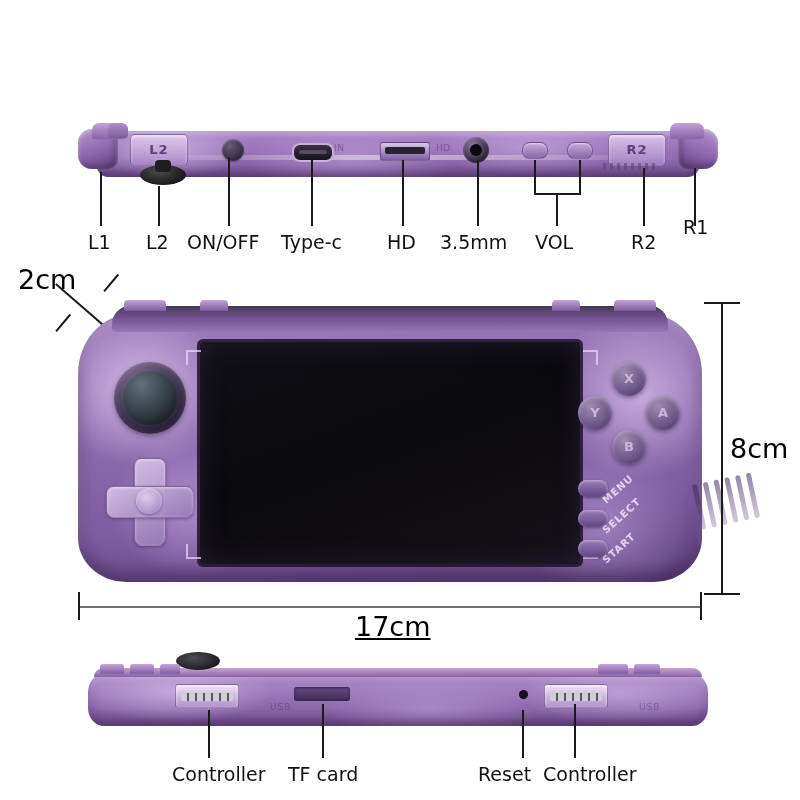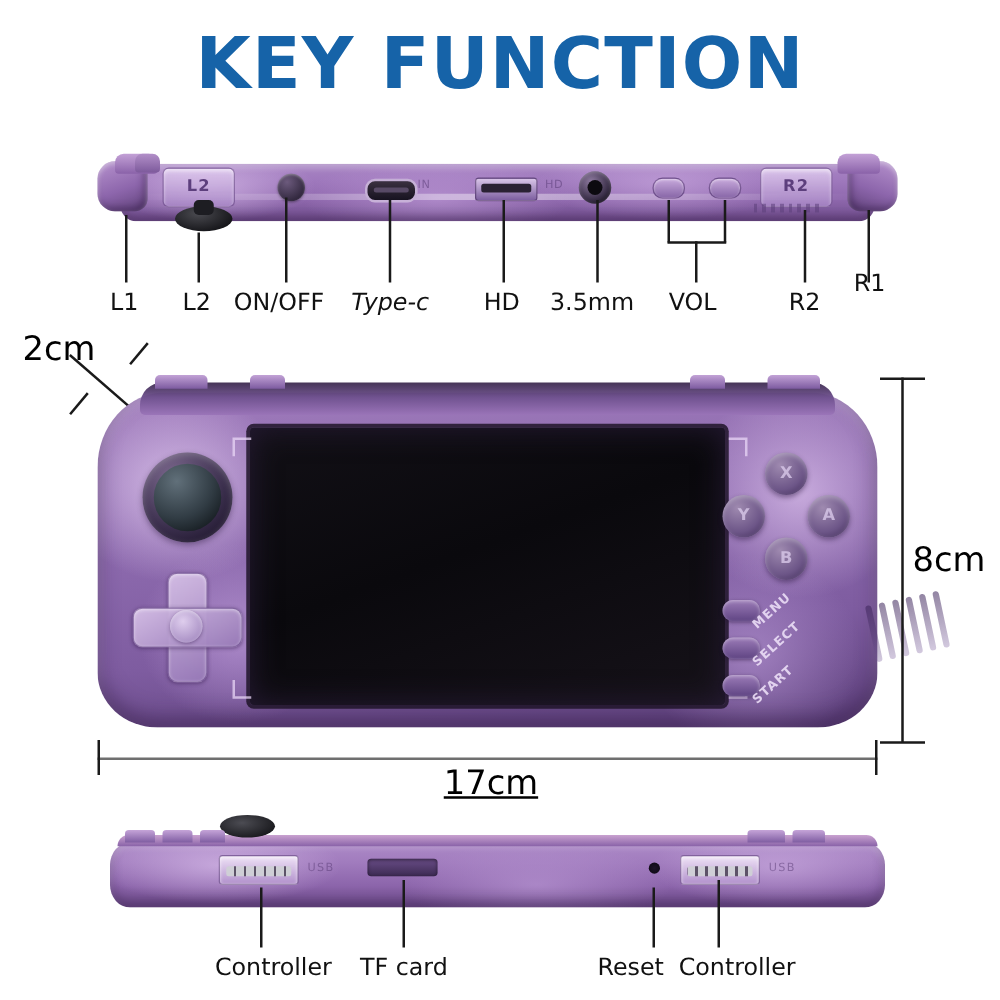--- a/index.html
+++ b/index.html
@@ -220,34 +220,33 @@
     box-shadow:inset 0 1px 3px rgba(0,0,0,.55);
   }
   .resetpin{
     position:absolute;left:441px;top:22px;width:9px;height:9px;border-radius:50%;
     background:radial-gradient(circle,#1d1426,#0b0711);
   }
   .stick-bot{position:absolute;left:98px;top:-16px;width:44px;height:18px;border-radius:50%;
     background:radial-gradient(ellipse at 40% 35%,#4c4c53,#18181c 78%);}
   .lbtn-bot{position:absolute;top:-4px;height:10px;border-radius:3px 3px 0 0;
     background:linear-gradient(180deg,#c5a4d8,#7f5da2);}
-  .silk-bot{position:absolute;color:rgba(90,60,118,.5);font-size:9px;top:22px;letter-spacing:1px;}
+  .silk-bot{position:absolute;color:rgba(90,60,118,.5);font-size:9px;top:34px;letter-spacing:1px;margin-left:24px;}
 
   
   .dimline{position:absolute;background:#6f6f6f;}
   .dimcap{position:absolute;background:#1a1a1a;}
   .dimtxt{position:absolute;font-size:27px;color:#000;font-weight:normal;
     font-family:"DejaVu Sans","Liberation Sans",sans-serif;white-space:nowrap;}
 </style>
 </head>
 <body>
 
 <div class="stage">
 
-  <div class="title">KEY FUNCTION</div>
 
   <div class="shell topview">
     <div class="top-body"></div>
 
     <div class="l1-shoulder"></div>
     <div class="l1-nub"></div>
     <div class="l1-nub2"></div>
     <div class="r1-shoulder"></div>
     <div class="r1-nub"></div>
 
@@ -277,21 +276,21 @@
   <div class="lead" style="left:534px;top:160px;height:34px;"></div>
   <div class="lead" style="left:579px;top:160px;height:34px;"></div>
   <div class="lead-h" style="left:534px;top:193px;width:47px;"></div>
   <div class="lead" style="left:556px;top:193px;height:33px;"></div>
   <div class="lead" style="left:643px;top:168px;height:58px;"></div>
   <div class="lead" style="left:694px;top:168px;height:58px;"></div>
 
   <div class="lbl" style="left:88px;top:231px;">L1</div>
   <div class="lbl" style="left:146px;top:231px;">L2</div>
   <div class="lbl" style="left:187px;top:231px;">ON/OFF</div>
-  <div class="lbl" style="left:281px;top:231px;font-style:italic;">Type-c</div>
+  <div class="lbl" style="left:281px;top:231px;">Type-c</div>
   <div class="lbl" style="left:387px;top:231px;">HD</div>
   <div class="lbl" style="left:440px;top:231px;">3.5mm</div>
   <div class="lbl" style="left:535px;top:231px;">VOL</div>
   <div class="lbl" style="left:631px;top:231px;">R2</div>
   <div class="lbl" style="left:683px;top:216px;">R1</div>
 
   <div class="dimline" style="left:56px;top:283px;width:74px;height:1.6px;
        transform:rotate(41deg);transform-origin:left center;background:#1a1a1a;"></div>
   <div class="dimcap" style="left:52px;top:322px;width:22px;height:1.6px;transform:rotate(-50deg);"></div>
   <div class="dimcap" style="left:100px;top:282px;width:22px;height:1.6px;transform:rotate(-50deg);"></div>

